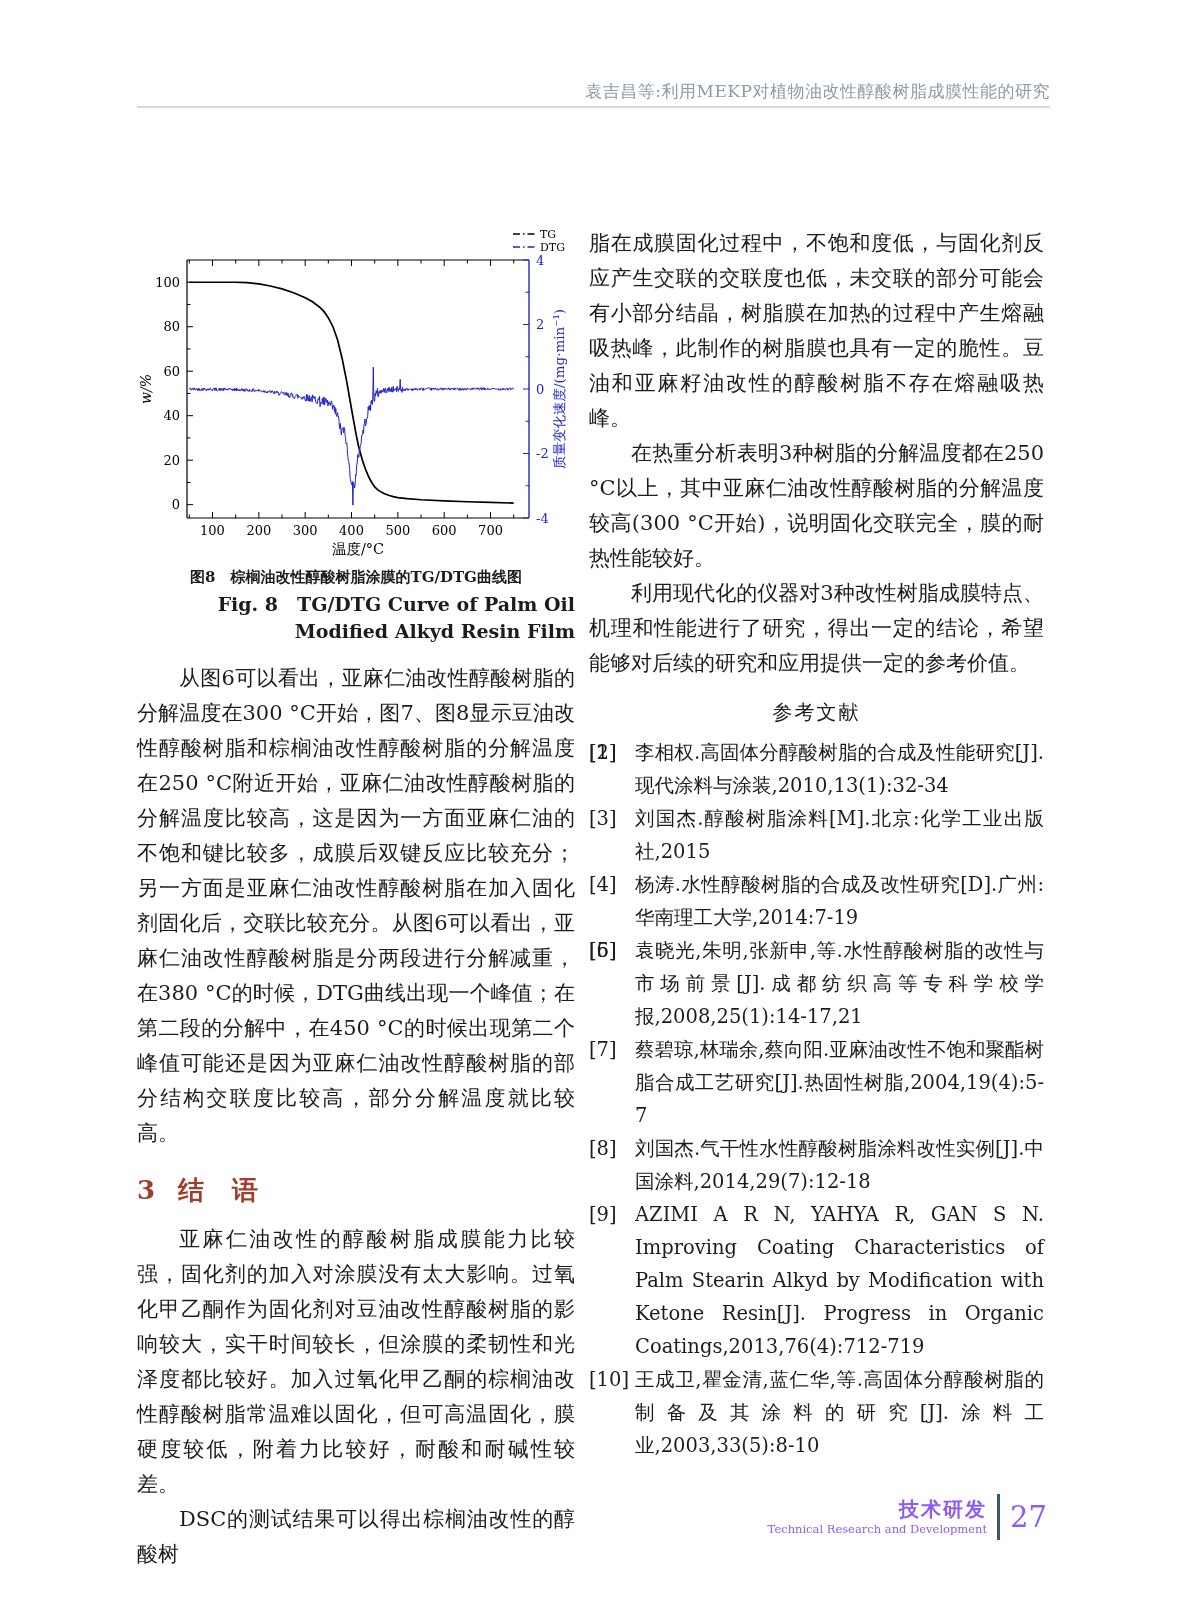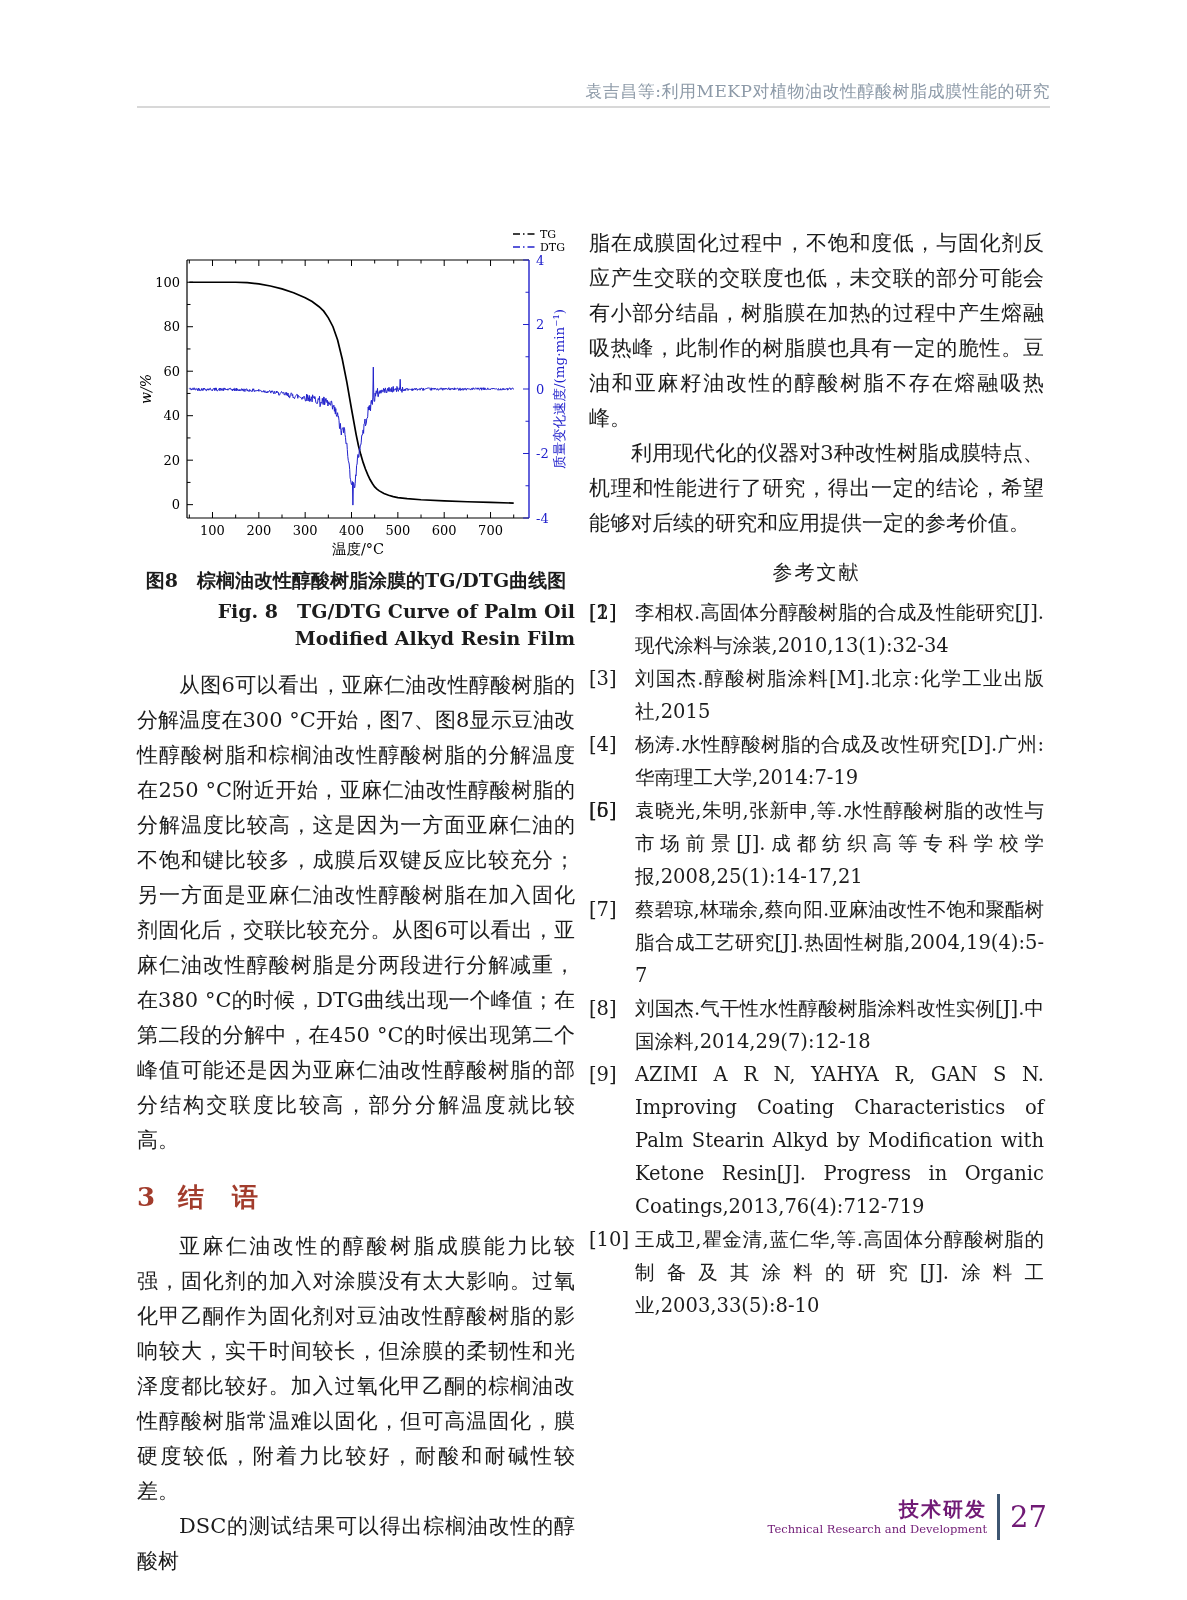--- a/index.html
+++ b/index.html
@@ -15,36 +15,36 @@
   .col-left{position:absolute;left:137px;top:222px;width:438px;}
   .col-right{position:absolute;left:589px;top:226px;width:455px;}
 
   .para{font-size:21px;line-height:35px;text-align:justify;text-indent:2em;margin:0;}
   .para.no-indent{text-indent:0;}
   .para + .para{margin-top:0;}
 
   
   .figure-block{width:438px;}
   svg{font-family:"DejaVu Serif","Liberation Serif",serif;display:block;}
-  .caption-cn{font-size:19px;font-weight:700;text-align:center;margin-top:6px;}
+  .caption-cn{font-size:15px;font-weight:700;text-align:center;margin-top:6px;}
   .caption-en{font-size:19px;font-weight:700;text-align:right;margin-top:4px;line-height:27px;}
 
   .body-text{margin-top:16px;}
 
   .section-heading{color:#a23c2c;font-size:26px;font-weight:700;margin:22px 0 14px 0;letter-spacing:1px;}
   .section-heading .sec-num{margin-right:22px;}
 
   
   .refs-heading{font-size:20px;font-weight:400;text-align:center;margin:18px 0 10px 0;letter-spacing:2px;}
   .refs-list{list-style:none;margin:0;padding:0;font-size:19.5px;line-height:33px;}
   .refs-list li{position:relative;padding-left:46px;text-align:justify;}
   .refs-list .ref-num{position:absolute;left:0;top:0;}
 
   
-  .footer{position:absolute;right:140px;top:1494px;display:flex;align-items:center;color:#701a75;}
+  .footer{position:absolute;right:140px;top:1494px;display:flex;align-items:center;color:#8b5cf6;}
   .footer-text{display:flex;flex-direction:column;align-items:flex-end;margin-right:10px;}
   .footer-cn{font-size:20px;font-weight:700;letter-spacing:2px;line-height:24px;}
   .footer-en{font-size:11.5px;line-height:16px;margin-left:15px;}
   .footer-bar{width:3px;height:46px;background:#3d5671;margin-right:10px;}
   .footer-num{font-size:29px;line-height:27px;text-align:right;}
 </style>
 </head>
 <body>
 
 <div id="page">
@@ -148,20 +148,21 @@
         <span class="sec-num">3</span><span>结　语</span>
       </div>
 
       <p class="para">亚麻仁油改性的醇酸树脂成膜能力比较强，固化剂的加入对涂膜没有太大影响。过氧化甲乙酮作为固化剂对豆油改性醇酸树脂的影响较大，实干时间较长，但涂膜的柔韧性和光泽度都比较好。加入过氧化甲乙酮的棕榈油改性醇酸树脂常温难以固化，但可高温固化，膜硬度较低，附着力比较好，耐酸和耐碱性较差。</p>
       <p class="para">DSC的测试结果可以得出棕榈油改性的醇酸树</p>
     </div>
   </div>
 
   <div class="col-right">
     <p class="para no-indent">脂在成膜固化过程中，不饱和度低，与固化剂反应产生交联的交联度也低，未交联的部分可能会有小部分结晶，树脂膜在加热的过程中产生熔融吸热峰，此制作的树脂膜也具有一定的脆性。豆油和亚麻籽油改性的醇酸树脂不存在熔融吸热峰。</p>
+    <p class="para">在热重分析表明3种树脂的分解温度都在250 °C以上，其中亚麻仁油改性醇酸树脂的分解温度较高(300 °C开始)，说明固化交联完全，膜的耐热性能较好。</p>
     <p class="para">利用现代化的仪器对3种改性树脂成膜特点、机理和性能进行了研究，得出一定的结论，希望能够对后续的研究和应用提供一定的参考价值。</p>
 
     <div class="refs-heading">参考文献</div>
     <ul class="refs-list" id="refs-list">
         <li><span class="ref-num">[1]</span></li>
         <li><span class="ref-num">[2]</span><span>李相权.高固体分醇酸树脂的合成及性能研究[J].现代涂料与涂装,2010,13(1):32-34</span></li>
         <li><span class="ref-num">[3]</span><span>刘国杰.醇酸树脂涂料[M].北京:化学工业出版社,2015</span></li>
         <li><span class="ref-num">[4]</span><span>杨涛.水性醇酸树脂的合成及改性研究[D].广州:华南理工大学,2014:7-19</span></li>
         <li><span class="ref-num">[5]</span></li>
         <li><span class="ref-num">[6]</span><span>袁晓光,朱明,张新申,等.水性醇酸树脂的改性与市场前景[J].成都纺织高等专科学校学报,2008,25(1):14-17,21</span></li>

